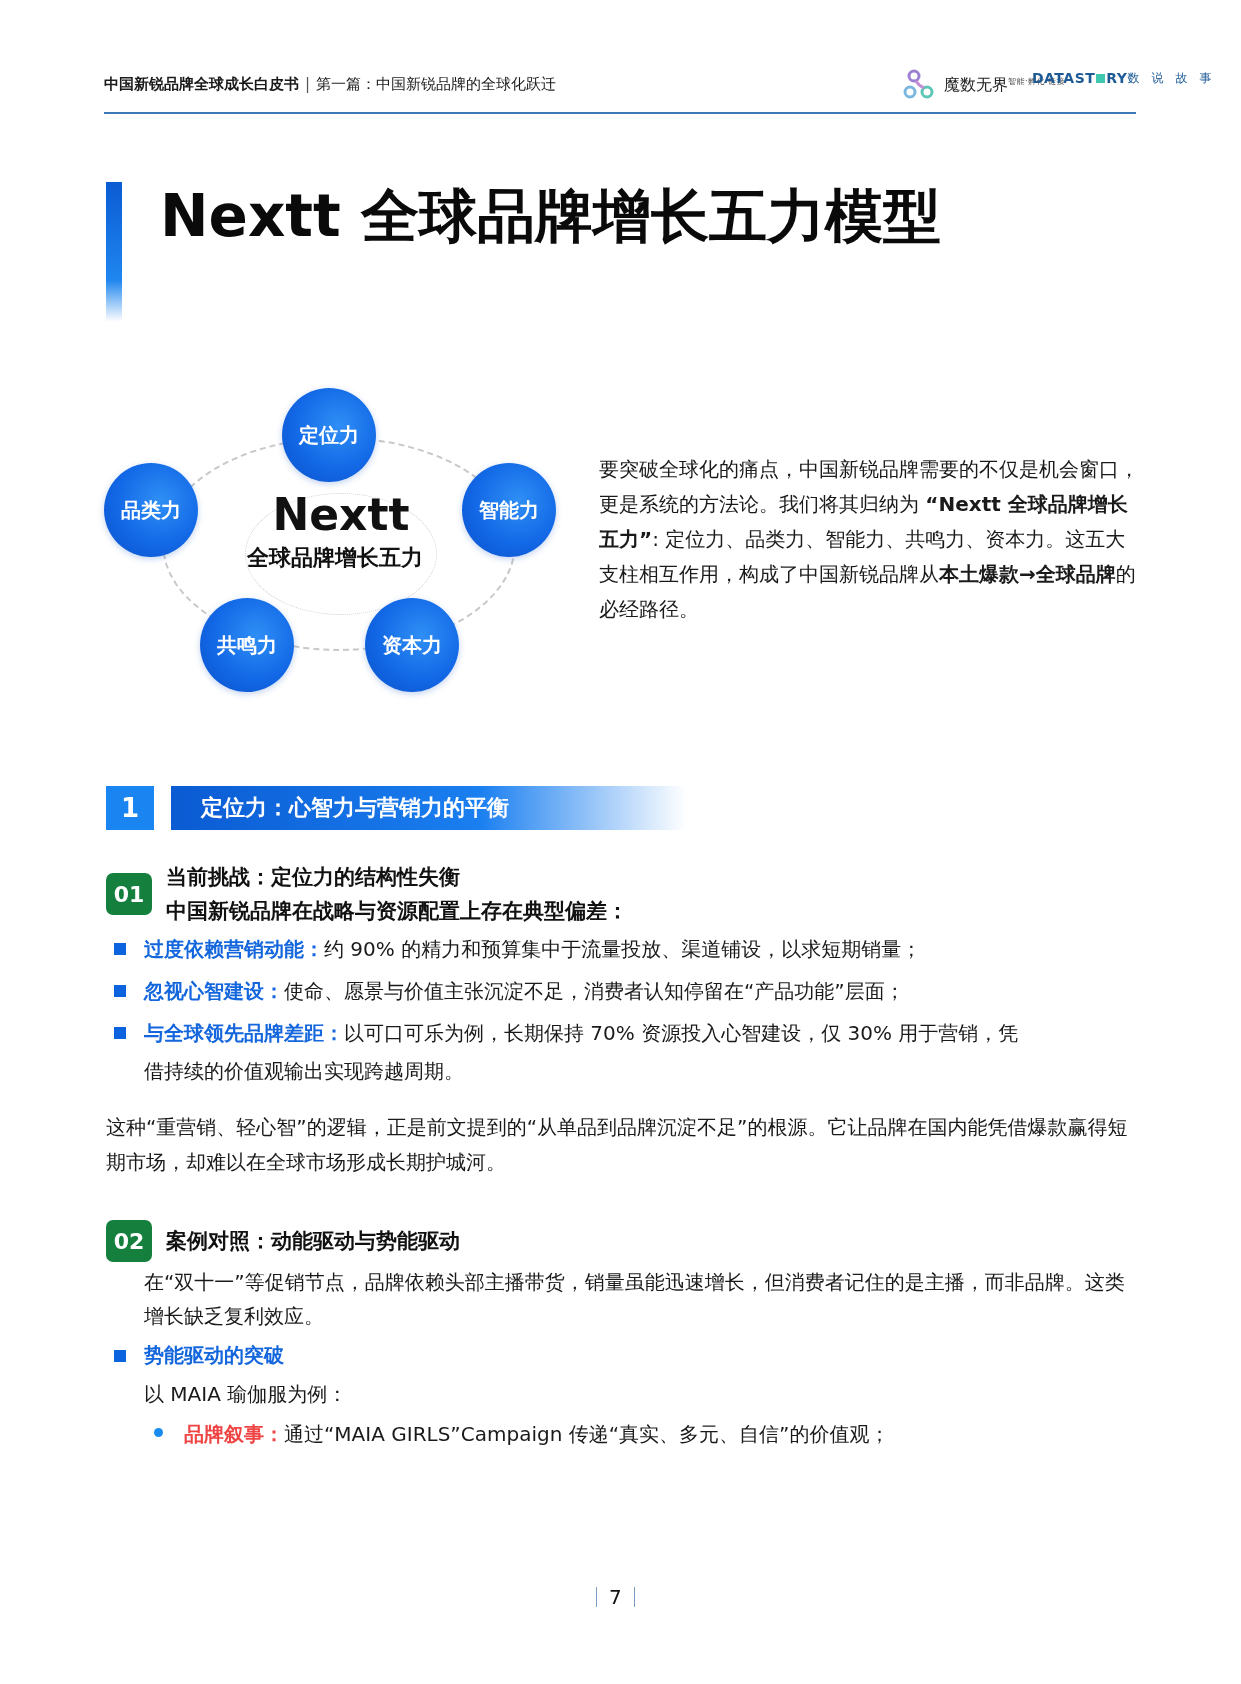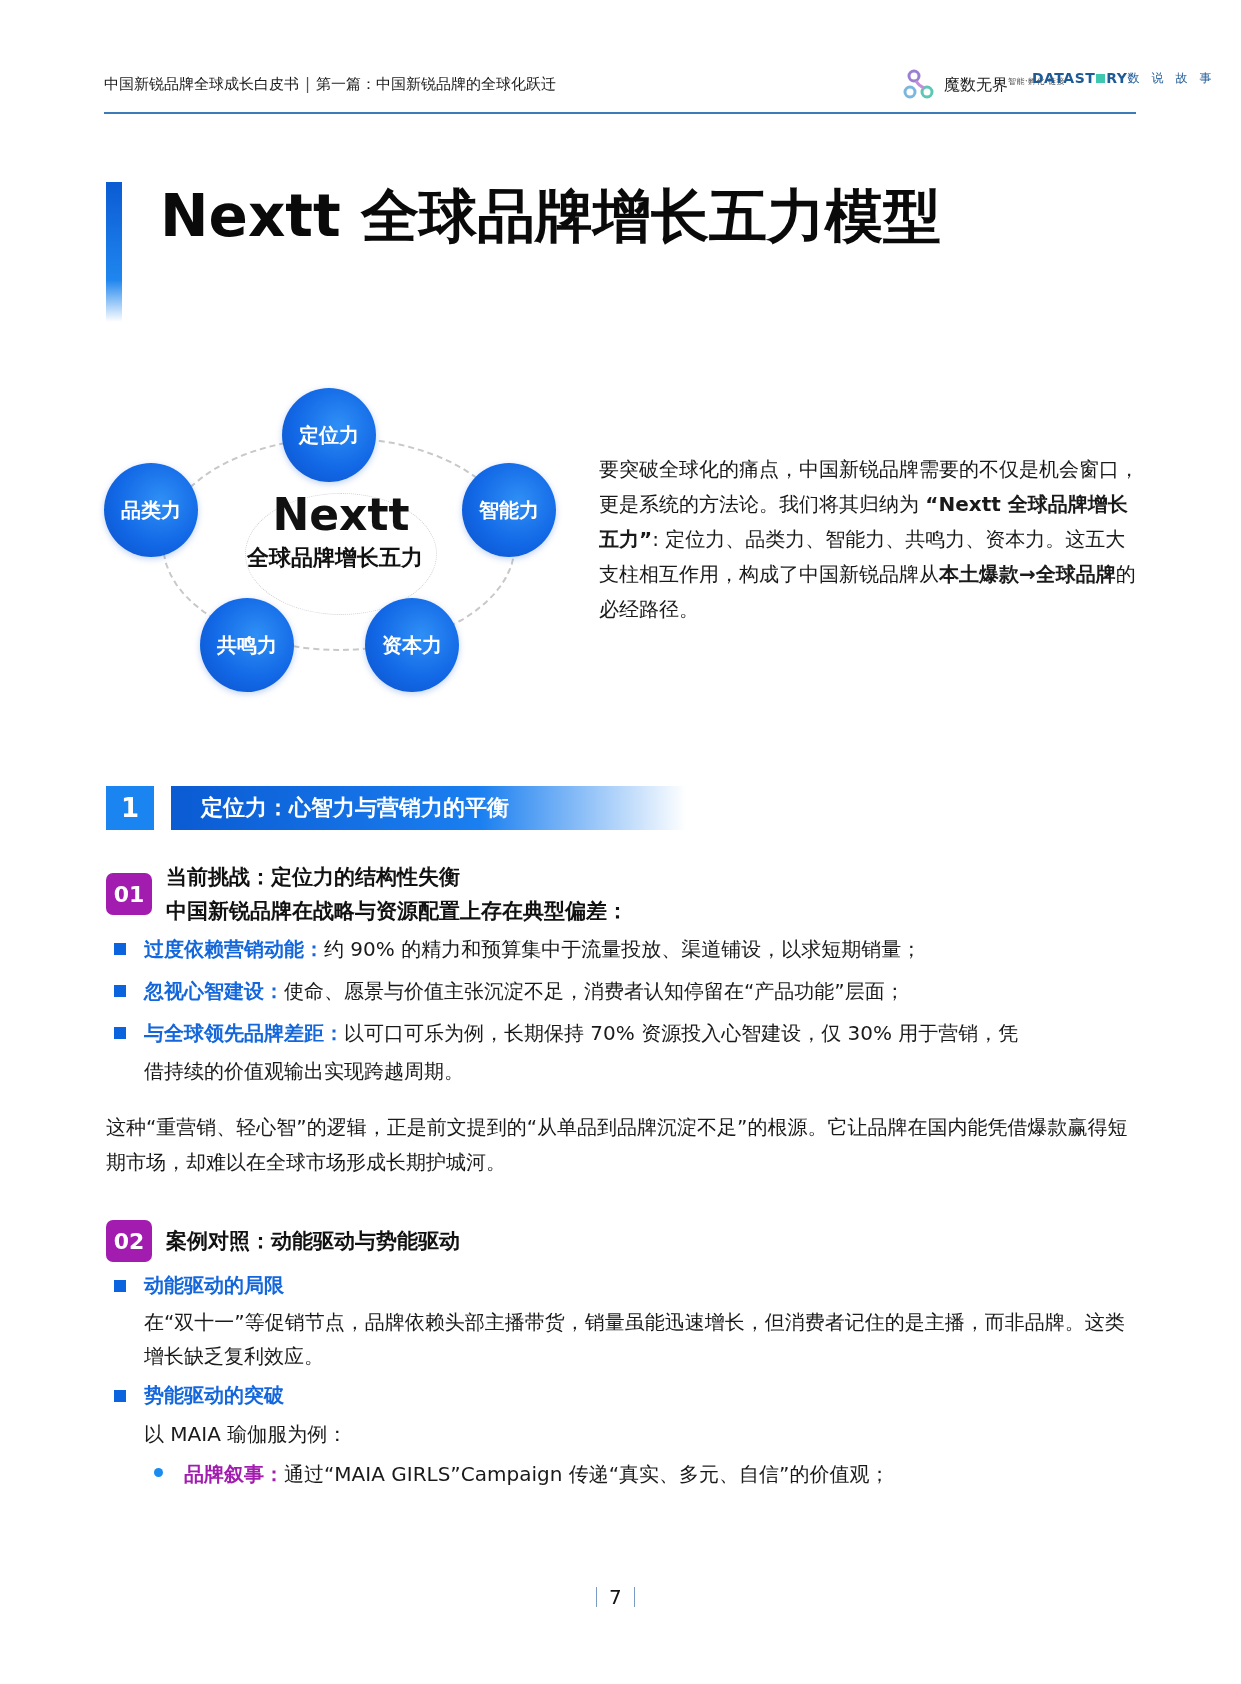--- a/index.html
+++ b/index.html
@@ -2,21 +2,21 @@
 <html><head>
 <meta charset="utf-8">
 <style>
   html, body { margin: 0; padding: 0; background: #ffffff; }
   body { width: 1241px; height: 1684px; position: relative; overflow: hidden;
          font-family: "DejaVu Sans", "Liberation Sans", sans-serif; color: #1a1a1a; }
   .abs { position: absolute; }
 
   
   .hdr-title { left: 104px; top: 75px; font-size: 15px; white-space: nowrap; }
-  .hdr-title b { font-weight: 400; }
+  .hdr-title b { font-weight: 700; }
   .hdr-sep { color: #555; margin: 0 6px; font-weight: 400; }
   .hdr-line { left: 104px; top: 112px; width: 1032px; height: 2px; background: #3d7ab8; }
   .logo1 { left: 902px; top: 68px; display: flex; align-items: center; gap: 8px; }
   .logo1-txt { display: flex; }
   .logo1-main { font-size: 16px; color: #222; line-height: 18px; }
   .logo1-sub { font-size: 8px; color: #555; line-height: 11px; letter-spacing: 0.5px; }
   .logo2 { left: 1032px; top: 70px; display: flex; align-items: flex-start; }
   .logo2-main { font-size: 14px; font-weight: 700; color: #1e5a96; letter-spacing: 0.5px; line-height: 16px; }
   .logo2-main .sq { display: inline-block; width: 9px; height: 9px; background: #3fc7b0; margin: 0 1px; }
   .logo2-sub { font-size: 12px; color: #1e5a96; letter-spacing: 12px; line-height: 16px; }
@@ -44,21 +44,21 @@
   .intro b { font-weight: 700; }
 
   
   .sec { left: 106px; top: 786px; width: 580px; height: 44px; display: flex; }
   .sec-num { width: 48px; height: 44px; background: #1a84f0; color: #fff; font-size: 26px; font-weight: 700;
              display: flex; align-items: center; justify-content: center; }
   .sec-label { flex: 1; height: 44px; color: #fff; font-size: 22px; font-weight: 700;
                background: linear-gradient(to right, #0b5bd3 0%, #1a7ff0 60%, #ffffff 100%);
                display: flex; align-items: center; padding-left: 30px; margin-left: 17px; }
 
-  .badge { width: 46px; height: 42px; background: #a21caf; color: #fff; border-radius: 7px;
+  .badge { width: 46px; height: 42px; background: #15803d; color: #fff; border-radius: 7px;
            font-size: 22px; font-weight: 700; display: flex; align-items: center; justify-content: center; }
   .sub-head { font-size: 21px; font-weight: 700; color: #111; line-height: 34px; }
 
   .bullets { left: 112px; font-size: 20px; line-height: 42px; color: #1a1a1a; }
   .bl { position: relative; padding-left: 32px; }
   .bl .sqb { position: absolute; left: 2px; top: 15px; width: 12px; height: 12px; background: #0b63dd; }
   .bl .lbl { color: #1366dc; font-weight: 700; }
   .bl.cont { line-height: 34px; }
   .para { left: 106px; width: 1030px; font-size: 20px; line-height: 35px; color: #1a1a1a; }
 
@@ -141,33 +141,29 @@
   </div>
   <div class="bl cont">借持续的价值观输出实现跨越周期。</div>
 </div>
 
 <div class="abs para" style="top:1110px;">这种“重营销、轻心智”的逻辑，正是前文提到的“从单品到品牌沉淀不足”的根源。它让品牌在国内能凭借爆款赢得短期市场，却难以在全球市场形成长期护城河。</div>
 
 <div class="abs badge" style="left:106px; top:1220px;">02</div>
 <div class="abs sub-head" style="left:166px; top:1224px;">案例对照：动能驱动与势能驱动</div>
 
 <div class="abs bullets" style="top:1265px; width:1030px;">
-  <div class="bl" style="line-height:40px;">
-    <span class="sqb"></span>
-    <span class="lbl">动能驱动的局限</span>
-  </div>
   <div class="bl cont" style="line-height:34px;">在“双十一”等促销节点，品牌依赖头部主播带货，销量虽能迅速增长，但消费者记住的是主播，而非品牌。这类增长缺乏复利效应。</div>
   <div class="bl" style="line-height:40px; margin-top:2px;">
     <span class="sqb"></span>
     <span class="lbl">势能驱动的突破</span>
   </div>
   <div class="bl cont" style="line-height:38px;">以 MAIA 瑜伽服为例：</div>
   <div class="bl" style="padding-left:72px; line-height:42px;">
     <span class="dot" style="left:42px;"></span>
-    <span class="lbl" style="color:#a21caf;">品牌叙事：</span><span>通过“MAIA GIRLS”Campaign 传递“真实、多元、自信”的价值观；</span>
+    <span class="lbl" style="color:#ef4444;">品牌叙事：</span><span>通过“MAIA GIRLS”Campaign 传递“真实、多元、自信”的价值观；</span>
   </div>
 </div>
 
 <div class="abs pg">
   <span class="bar"></span>
   <span>7</span>
   <span class="bar"></span>
 </div>
 
 </body></html>

